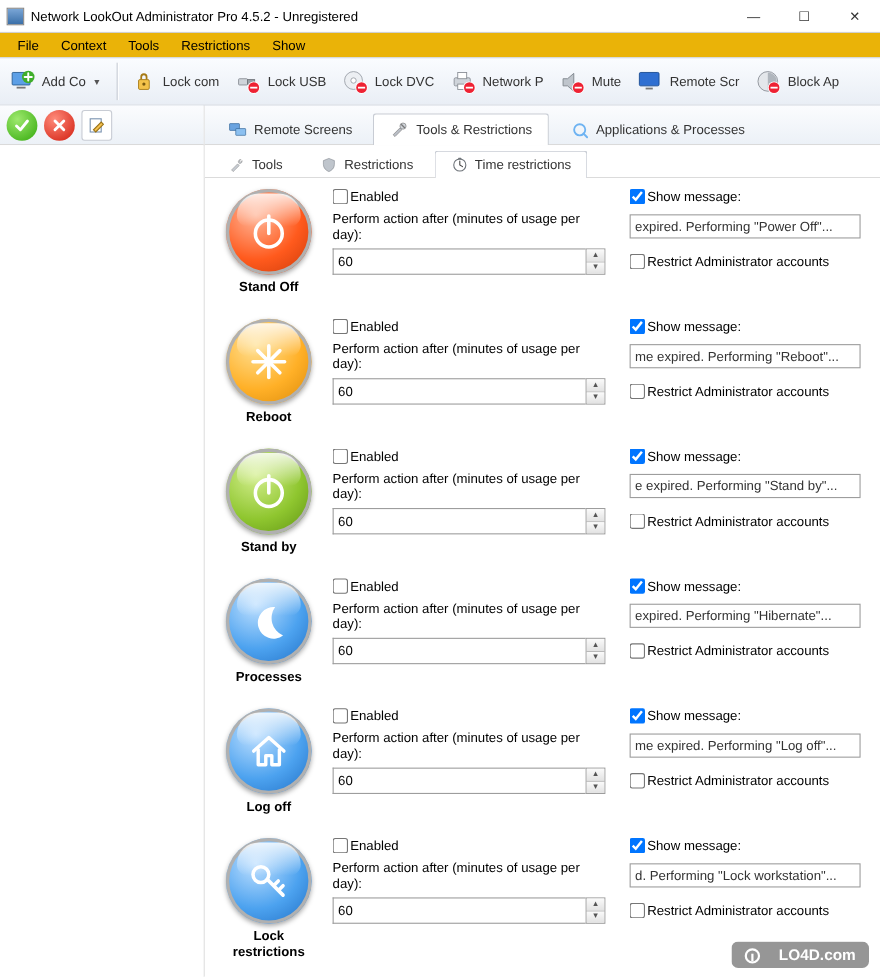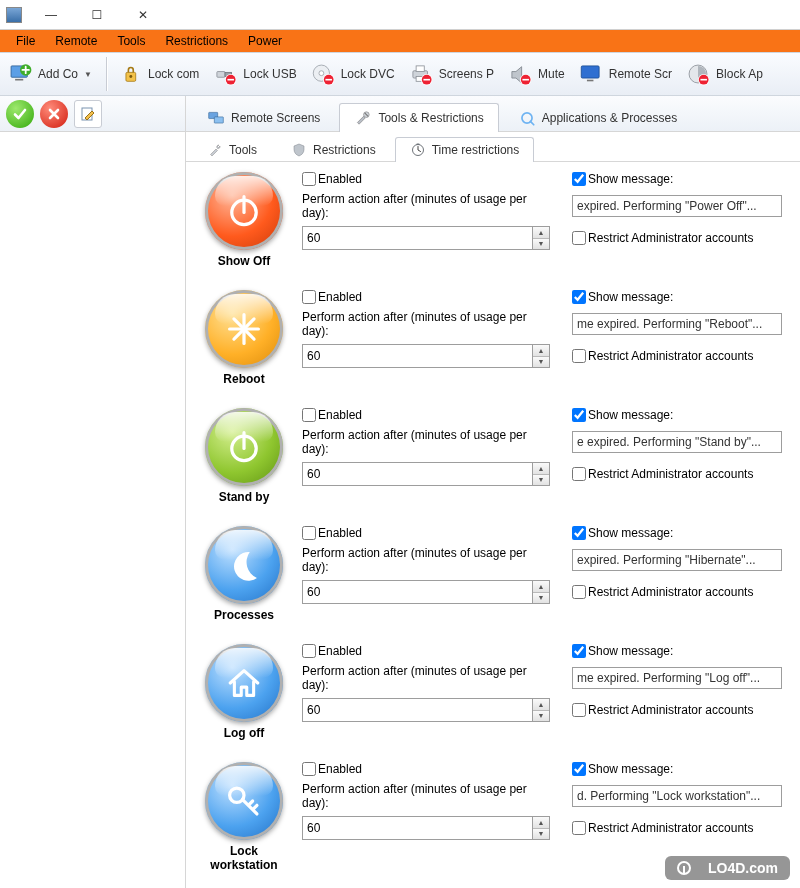--- a/index.html
+++ b/index.html
@@ -7,21 +7,21 @@
   body { width:800px; height:888px; background:#fff; position:relative; overflow:hidden; }
 
   
   .titlebar { height:30px; border-bottom:1px solid #d0d0d0; display:flex; align-items:center; padding:0 0 0 6px; }
   .titlebar .app-icon { width:16px; height:16px; margin-right:6px; background:linear-gradient(#7aa6d6,#3a6fa8); border:1px solid #888; }
   .titlebar .title { flex:1; font-size:12px; color:#000; }
   .winbtns { display:flex; height:100%; }
   .winbtn { width:46px; display:flex; align-items:center; justify-content:center; font-family:"Segoe UI Symbol",sans-serif; font-size:12px; color:#333; }
 
   
-  .menubar { height:22px; display:flex; align-items:center; padding:0 6px; gap:0; background:#f97316; }
+  .menubar { height:22px; display:flex; align-items:center; padding:0 6px; gap:0; background:#eab308; }
   .menubar .mitem { padding:2px 10px; }
 
   
   .toolbar { height:44px; display:flex; align-items:center; padding:0 4px; border:1px solid #cfd6de; border-left:none; border-right:none;
              background:linear-gradient(#fafcff,#e9eef5); gap:2px; overflow:hidden;}
   .tbtn { display:flex; align-items:center; padding:2px 8px 2px 2px; gap:4px; border-radius:3px; }
   .tbtn .ico { width:28px; height:28px; display:flex; align-items:center; justify-content:center; }
   .tbtn .lbl { font-size:12px; color:#333; white-space:nowrap; }
   .tsep { width:2px; height:34px; border-left:1px solid #c8ccd4; border-right:1px solid #fff; margin:0 4px;}
 
@@ -76,43 +76,44 @@
 
   .lbltxt { font-size:12px; color:#000; }
 
   
   .bg-red    { background:radial-gradient(circle at 35% 30%, #ffb79a, #ff5a1d 55%, #c83808); }
   .bg-orange { background:radial-gradient(circle at 35% 30%, #ffe196, #ffb027 55%, #d88708); }
   .bg-green  { background:radial-gradient(circle at 35% 30%, #d4ef8f, #8fc62f 55%, #5b8f10); }
   .bg-blue   { background:radial-gradient(circle at 35% 30%, #bfe0ff, #4ca2ef 55%, #1e6cc2); }
 
   .watermark { position:absolute; right:10px; bottom:8px; padding:4px 12px; border-radius:6px;
-               background:rgba(120,120,120,.78); color:#fff; font-size:14px; font-weight:bold; display:flex; align-items:center; gap:17px;}
+               background:rgba(120,120,120,.78); color:#fff; font-size:14px; font-weight:bold; display:flex; align-items:flex-end; gap:17px;}
   .watermark .dot { width:14px; height:14px; border:2px solid #fff; border-radius:50%; display:inline-block; position:relative;}
   .watermark .dot::after{ content:""; position:absolute; width:2px; height:7px; background:#fff; left:4px; top:3px;}
   svg { display:block; }
 </style>
 </head>
 <body>
 
 <div class="titlebar">
   <div class="app-icon"></div>
+  <div class="title">Network LookOut Administrator Pro 4.5.2 - Unregistered</div>
   <div class="winbtns">
     <div class="winbtn">—</div>
     <div class="winbtn">☐</div>
     <div class="winbtn close">✕</div>
   </div>
 </div>
 
 <div class="menubar" id="menubar">
     <div class="mitem">File</div>
-    <div class="mitem">Remote</div>
+    <div class="mitem">Context</div>
     <div class="mitem">Tools</div>
     <div class="mitem">Restrictions</div>
-    <div class="mitem">Power</div>
+    <div class="mitem">Show</div>
   </div>
 
 <div class="toolbar" id="toolbar">
     <div class="tbtn">
       <span class="ico">
         <svg width="26" height="26" viewBox="0 0 32 32">
           <rect x="5" y="6" width="20" height="14" rx="1" fill="#5c9fe6" stroke="#2a5d93"></rect>
           <rect x="10" y="22" width="10" height="2" fill="#777"></rect>
           <circle cx="23" cy="11" r="7" fill="#3fae2a"></circle>
           <path d="M23 7v8M19 11h8" stroke="#fff" stroke-width="2.2" stroke-linecap="round"></path>
@@ -160,21 +161,21 @@
       <span class="ico">
         <svg width="26" height="26" viewBox="0 0 32 32">
           <rect x="6" y="12" width="18" height="9" rx="1.5" fill="#cfd4da" stroke="#8a8f96"></rect>
           <rect x="10" y="6" width="10" height="7" fill="#fff" stroke="#8a8f96"></rect>
           <rect x="10" y="19" width="10" height="6" fill="#fff" stroke="#8a8f96"></rect>
           <circle cx="23" cy="23" r="7" fill="#fff"></circle>
           <circle cx="23" cy="23" r="6" fill="#e23"></circle>
           <rect x="19" y="22" width="8" height="2" fill="#fff"></rect>
         </svg>
       </span>
-      <span class="lbl">Screens P</span>
+      <span class="lbl">Network P</span>
     </div>
     <div class="tbtn">
       <span class="ico">
         <svg width="26" height="26" viewBox="0 0 32 32">
           <path d="M6 13h5l7-6v20l-7-6H6z" fill="#bfc5cc" stroke="#7d838a"></path>
           <circle cx="23" cy="23" r="7" fill="#fff"></circle>
           <circle cx="23" cy="23" r="6" fill="#e23"></circle>
           <rect x="19" y="22" width="8" height="2" fill="#fff"></rect>
         </svg>
       </span>
@@ -289,21 +290,21 @@
       </div>
     <div class="content" id="content">
         <div class="actionrow">
           <div class="actioncol1">
       <div class="bigico bg-red">
               <svg width="46" height="46" viewBox="0 0 64 64">
                 <circle cx="32" cy="34" r="17" stroke="#fff" stroke-width="4.5" fill="none" stroke-linecap="round" stroke-linejoin="round"></circle>
                 <line x1="32" y1="12" x2="32" y2="34" stroke="#fff" stroke-width="4.5" fill="none" stroke-linecap="round" stroke-linejoin="round"></line>
               </svg>
             </div>
-      <div class="acttitle">Show Off</div>
+      <div class="acttitle">Stand Off</div>
     </div>
     <div class="actioncol2">
       <div class="formrow">
         <div class="col-left">
           <label class="chk">
             <input type="checkbox" style="">
             <span class="lbltxt">Enabled</span>
           </label>
         </div>
         <div class="col-right">
@@ -542,21 +543,21 @@
     </div>
         </div>
         <div class="actionrow">
           <div class="actioncol1">
       <div class="bigico bg-blue">
               <svg width="46" height="46" viewBox="0 0 64 64">
                 <circle cx="22" cy="24" r="10" stroke="#fff" stroke-width="4.5" fill="none" stroke-linecap="round" stroke-linejoin="round"></circle>
                 <path d="M30 30l20 20m-6-6l6-6m-12 0l6-6" stroke="#fff" stroke-width="4.5" fill="none" stroke-linecap="round" stroke-linejoin="round"></path>
               </svg>
             </div>
-      <div class="acttitle">Lock workstation</div>
+      <div class="acttitle">Lock restrictions</div>
     </div>
     <div class="actioncol2">
       <div class="formrow">
         <div class="col-left">
           <label class="chk">
             <input type="checkbox" style="">
             <span class="lbltxt">Enabled</span>
           </label>
         </div>
         <div class="col-right">

